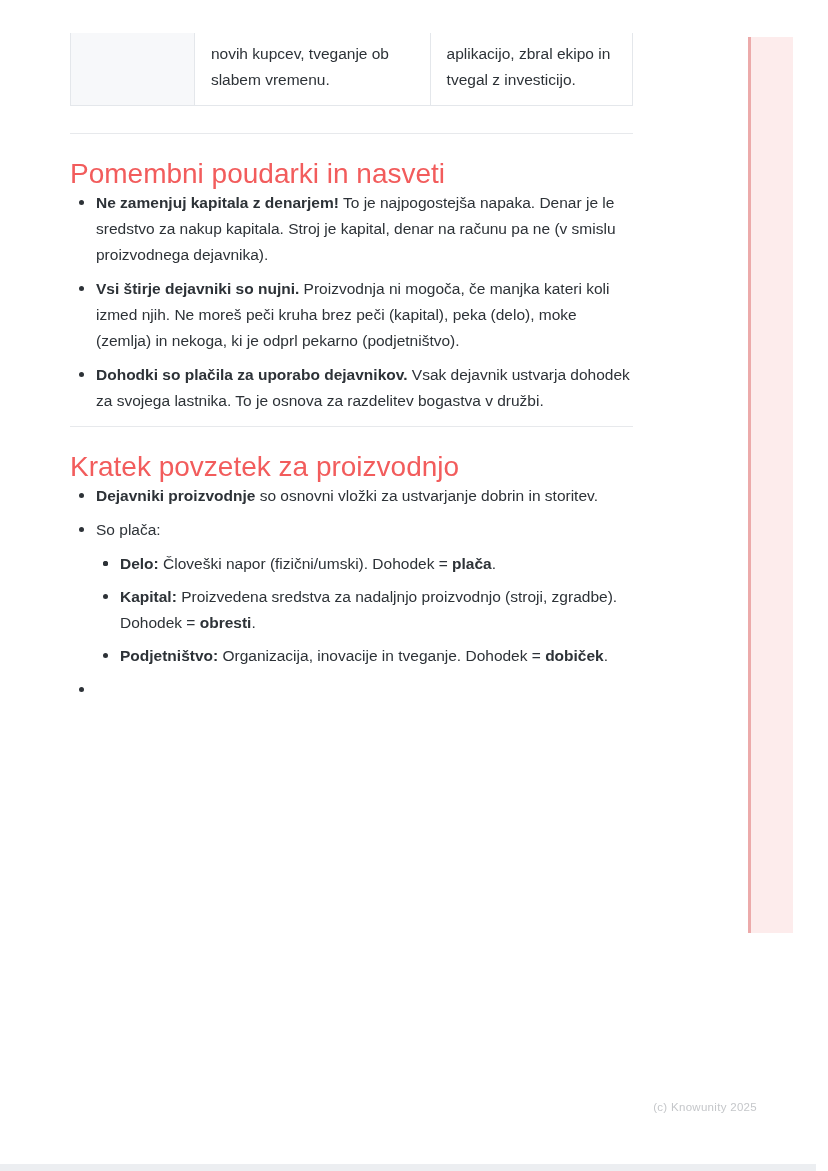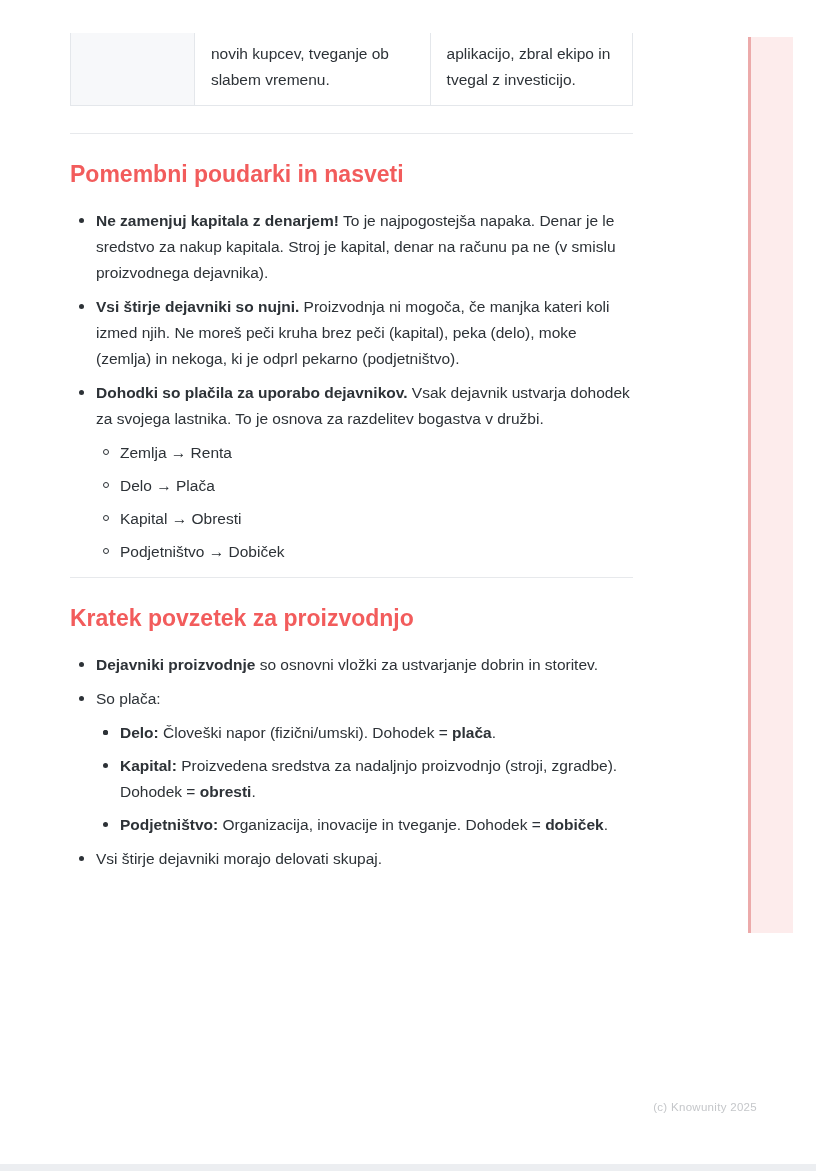--- a/index.html
+++ b/index.html
@@ -29,27 +29,27 @@
   .cell.c1{width:127px;background:#f7f8fa;}
   .cell.c2{width:226px;border-left:1px solid #e4e7eb;}
   .cell.c3{width:210px;border-left:1px solid #e4e7eb;margin-left:18px;}
   
   .divider{border:none;border-top:1px solid #e7e9ec;margin:0;}
   .divider.d1{margin-top:27px;}
   .divider.d2{margin-top:12px;}
   
   h2.heading{
     margin:26px 0 0 0;
-    font-size:23px;line-height:28px;
-    font-weight:bold;
+    font-size:28px;line-height:28px;
+    font-weight:normal;
     color:#f25c5c;
   }
   
   ul{list-style:none;margin:0;padding:0;font-size:15.5px;line-height:26px;}
-  ul.lvl1{margin-top:20px;}
+  ul.lvl1{margin-top:2px;}
   ul.lvl1 > li{position:relative;padding-left:26px;margin-bottom:8px;}
   ul.lvl2{margin-top:8px;}
   ul.lvl2 > li{position:relative;padding-left:24px;margin-bottom:7px;}
   .marker{position:absolute;left:9px;top:10px;width:5px;height:5px;border-radius:50%;background:#2d3237;}
   ul.lvl2 .marker{left:7px;}
   .marker.circle{background:transparent;border:1.5px solid #2d3237;width:4px;height:4px;top:9px;}
   strong{font-weight:bold;}
   
   .footer{
     position:absolute;top:1101px;right:59px;
@@ -90,38 +90,20 @@
           <span class="marker"></span>
           <span><strong>Ne zamenjuj kapitala z denarjem!</strong><span> To je najpogostejša napaka. Denar je le sredstvo za nakup kapitala. Stroj je kapital, denar na računu pa ne (v smislu proizvodnega dejavnika).</span></span>
         </li>
         <li>
           <span class="marker"></span>
           <span><strong>Vsi štirje dejavniki so nujni.</strong><span> Proizvodnja ni mogoča, če manjka kateri koli izmed njih. Ne moreš peči kruha brez peči (kapital), peka (delo), moke (zemlja) in nekoga, ki je odprl pekarno (podjetništvo).</span></span>
         </li>
         <li>
           <span class="marker"></span>
           <span><strong>Dohodki so plačila za uporabo dejavnikov.</strong><span> Vsak dejavnik ustvarja dohodek za svojega lastnika. To je osnova za razdelitev bogastva v družbi.</span></span>
-          <ul class="lvl2">
-            <li>
-              <span class="marker circle"></span>
-              <span>Zemlja → Renta</span>
-            </li>
-            <li>
-              <span class="marker circle"></span>
-              <span>Delo → Plača</span>
-            </li>
-            <li>
-              <span class="marker circle"></span>
-              <span>Kapital → Obresti</span>
-            </li>
-            <li>
-              <span class="marker circle"></span>
-              <span>Podjetništvo → Dobiček</span>
-            </li>
-          </ul>
         </li>
       </ul>
     </section>
 
     <hr class="divider d2">
 
     <section>
       <h2 class="heading">Kratek povzetek za proizvodnjo</h2>
       <ul class="lvl1">
         <li>
@@ -144,21 +126,20 @@
               <span><strong>Kapital:</strong><span> Proizvedena sredstva za nadaljnjo proizvodnjo (stroji, zgradbe). Dohodek = </span><strong>obresti</strong><span>.</span></span>
             </li>
             <li>
               <span class="marker"></span>
               <span><strong>Podjetništvo:</strong><span> Organizacija, inovacije in tveganje. Dohodek = </span><strong>dobiček</strong><span>.</span></span>
             </li>
           </ul>
         </li>
         <li>
           <span class="marker"></span>
-          <span><span>Vsi štirje dejavniki morajo delovati skupaj.</span></span>
         </li>
       </ul>
     </section>
 
   </div>
 
   <div class="footer">(c) Knowunity 2025</div>
 
   <div class="scrollbar"></div>
 

